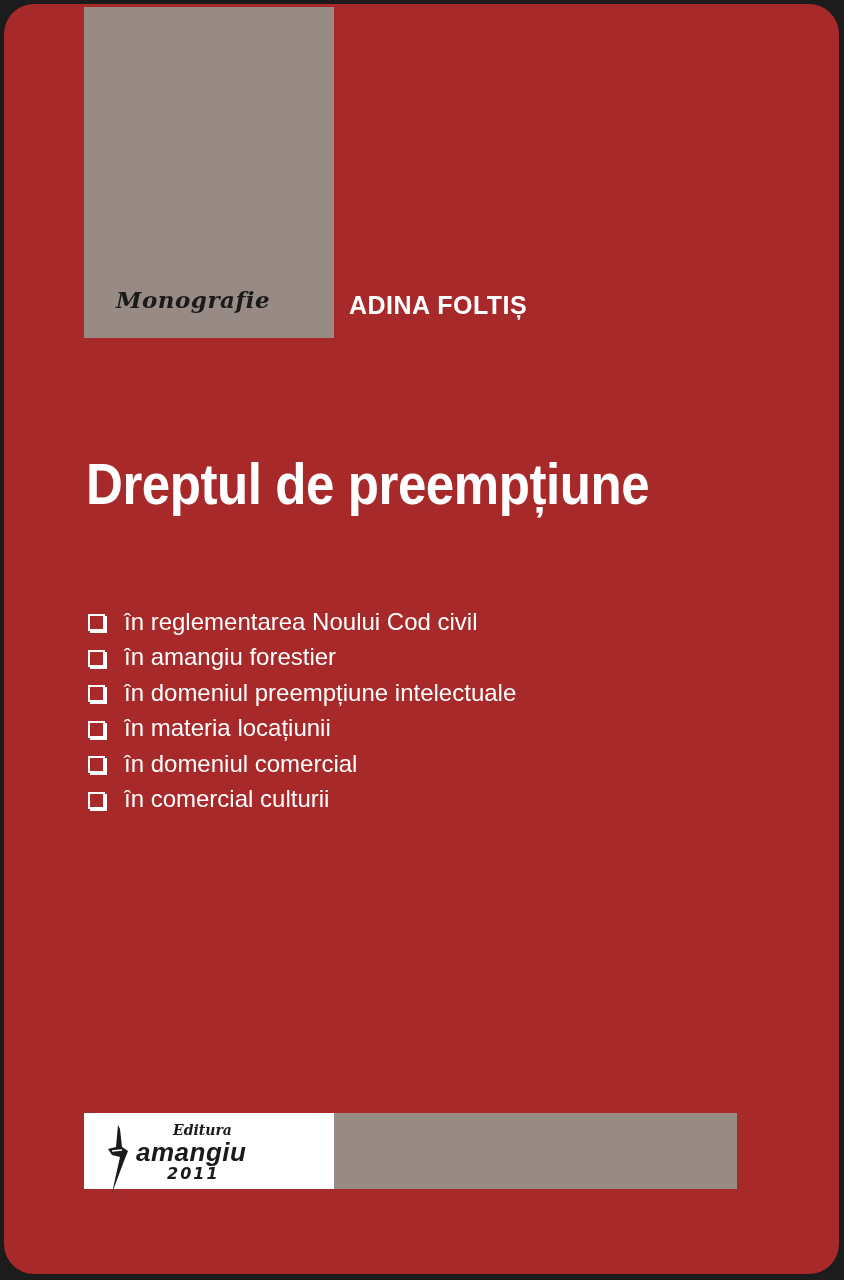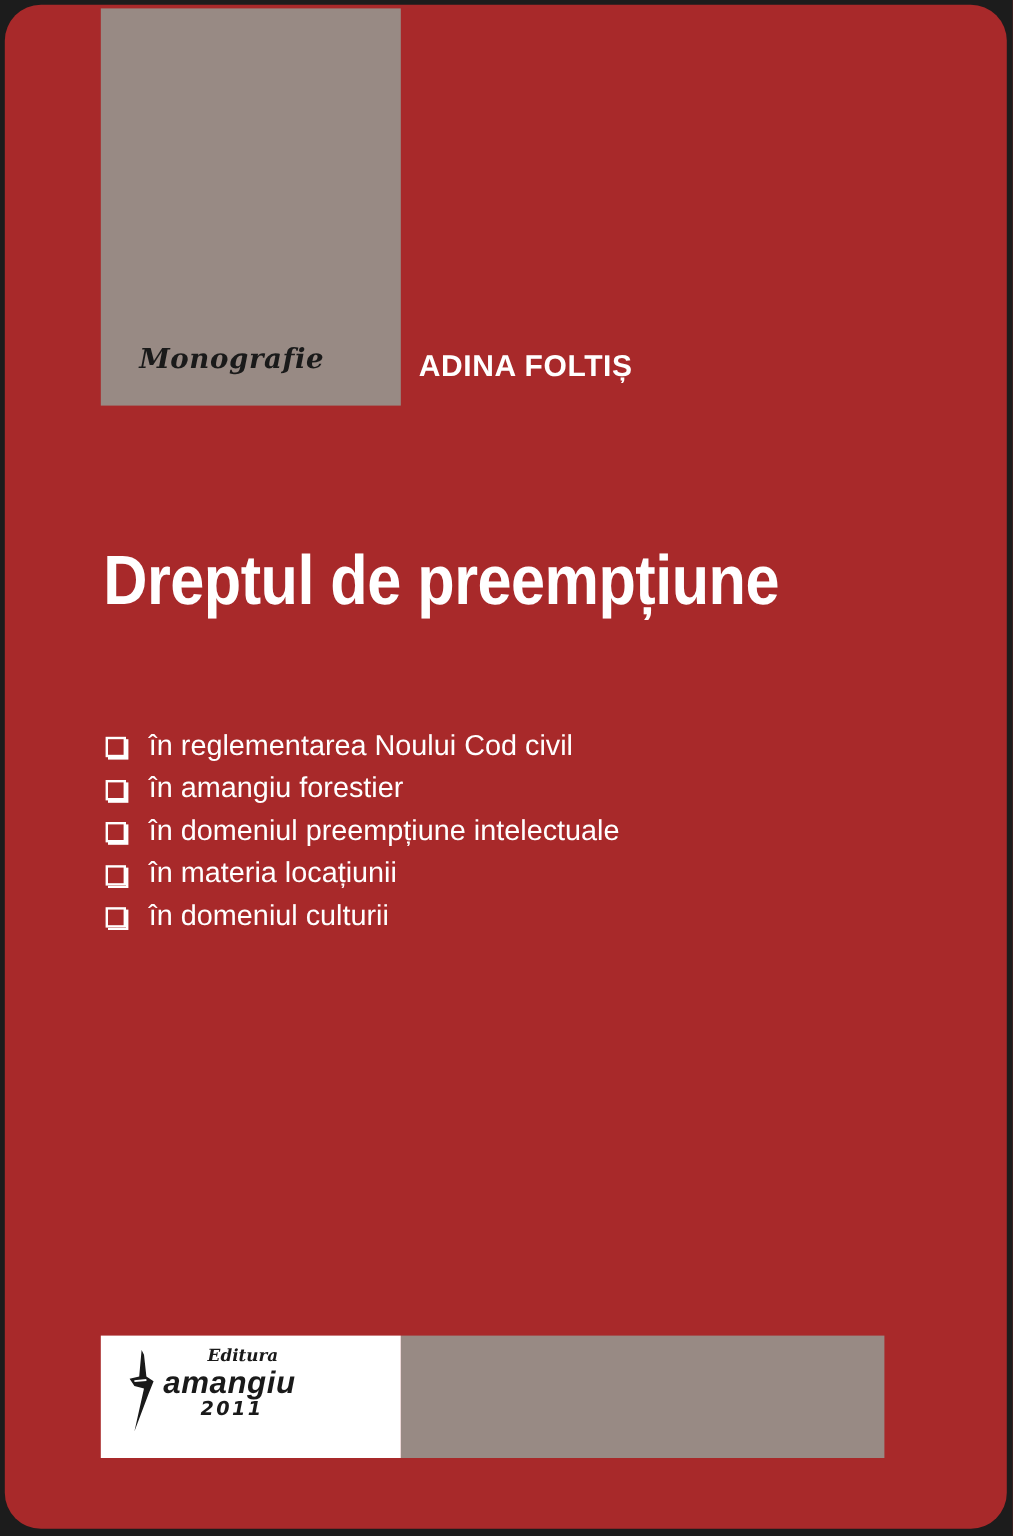--- a/index.html
+++ b/index.html
@@ -56,21 +56,21 @@
       margin-right: 19px; margin-top: 2px;
       flex: none;
     }
     .topic-text {
       color: #ffffff; font-size: 24px;
       font-family: "Liberation Sans", sans-serif;
       white-space: nowrap;
     }
     .publisher-bar {
       position: absolute; left: 80px; top: 1109px;
-      width: 653px; height: 102px;
+      width: 653px; height: 76px;
       display: flex;
     }
     .pub-white {
       width: 250px; height: 100%; background: #ffffff;
       position: relative;
     }
     .pub-gray { flex: 1; height: 100%; background: #988a84; }
     .pub-editura {
       position: absolute; left: 89px; top: 9px;
       font-family: "DejaVu Serif", serif; font-style: italic; font-weight: bold;
@@ -111,21 +111,25 @@
     <li class="topic">
       <span class="box"></span>
       <span class="topic-text">în domeniul preempțiune intelectuale</span>
     </li>
     <li class="topic">
       <span class="box"></span>
       <span class="topic-text">în materia locațiunii</span>
     </li>
     <li class="topic">
       <span class="box"></span>
-      <span class="topic-text">în domeniul culturii</span>
+      <span class="topic-text">în domeniul comercial</span>
+    </li>
+    <li class="topic">
+      <span class="box"></span>
+      <span class="topic-text">în comercial culturii</span>
     </li>
   </ul>
 
   <div class="publisher-bar">
     <div class="pub-white">
       <svg class="pen-icon" width="40" height="70" viewBox="0 0 40 70">
         <path d="M14 0 L12 22 L4 24 L8 30 L16 32 L8 68 L20 36 L24 26 L18 22 L16 4 Z" fill="#1a1a1a"></path>
         <path d="M8 26 L18 25" stroke="#ffffff" stroke-width="1.5"></path>
       </svg>
       <span class="pub-editura">Editura</span>

